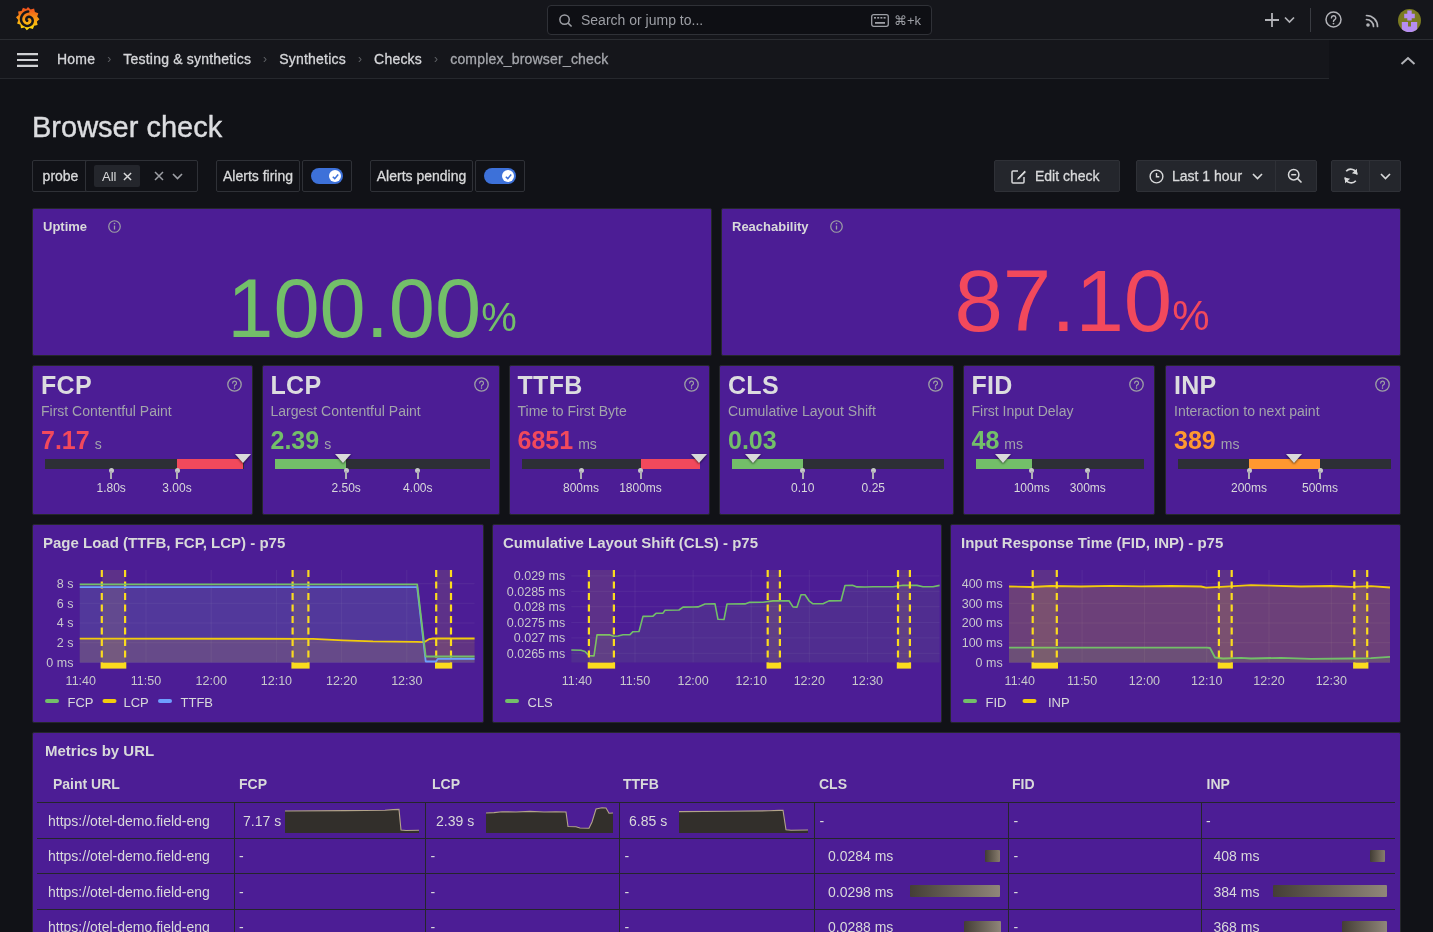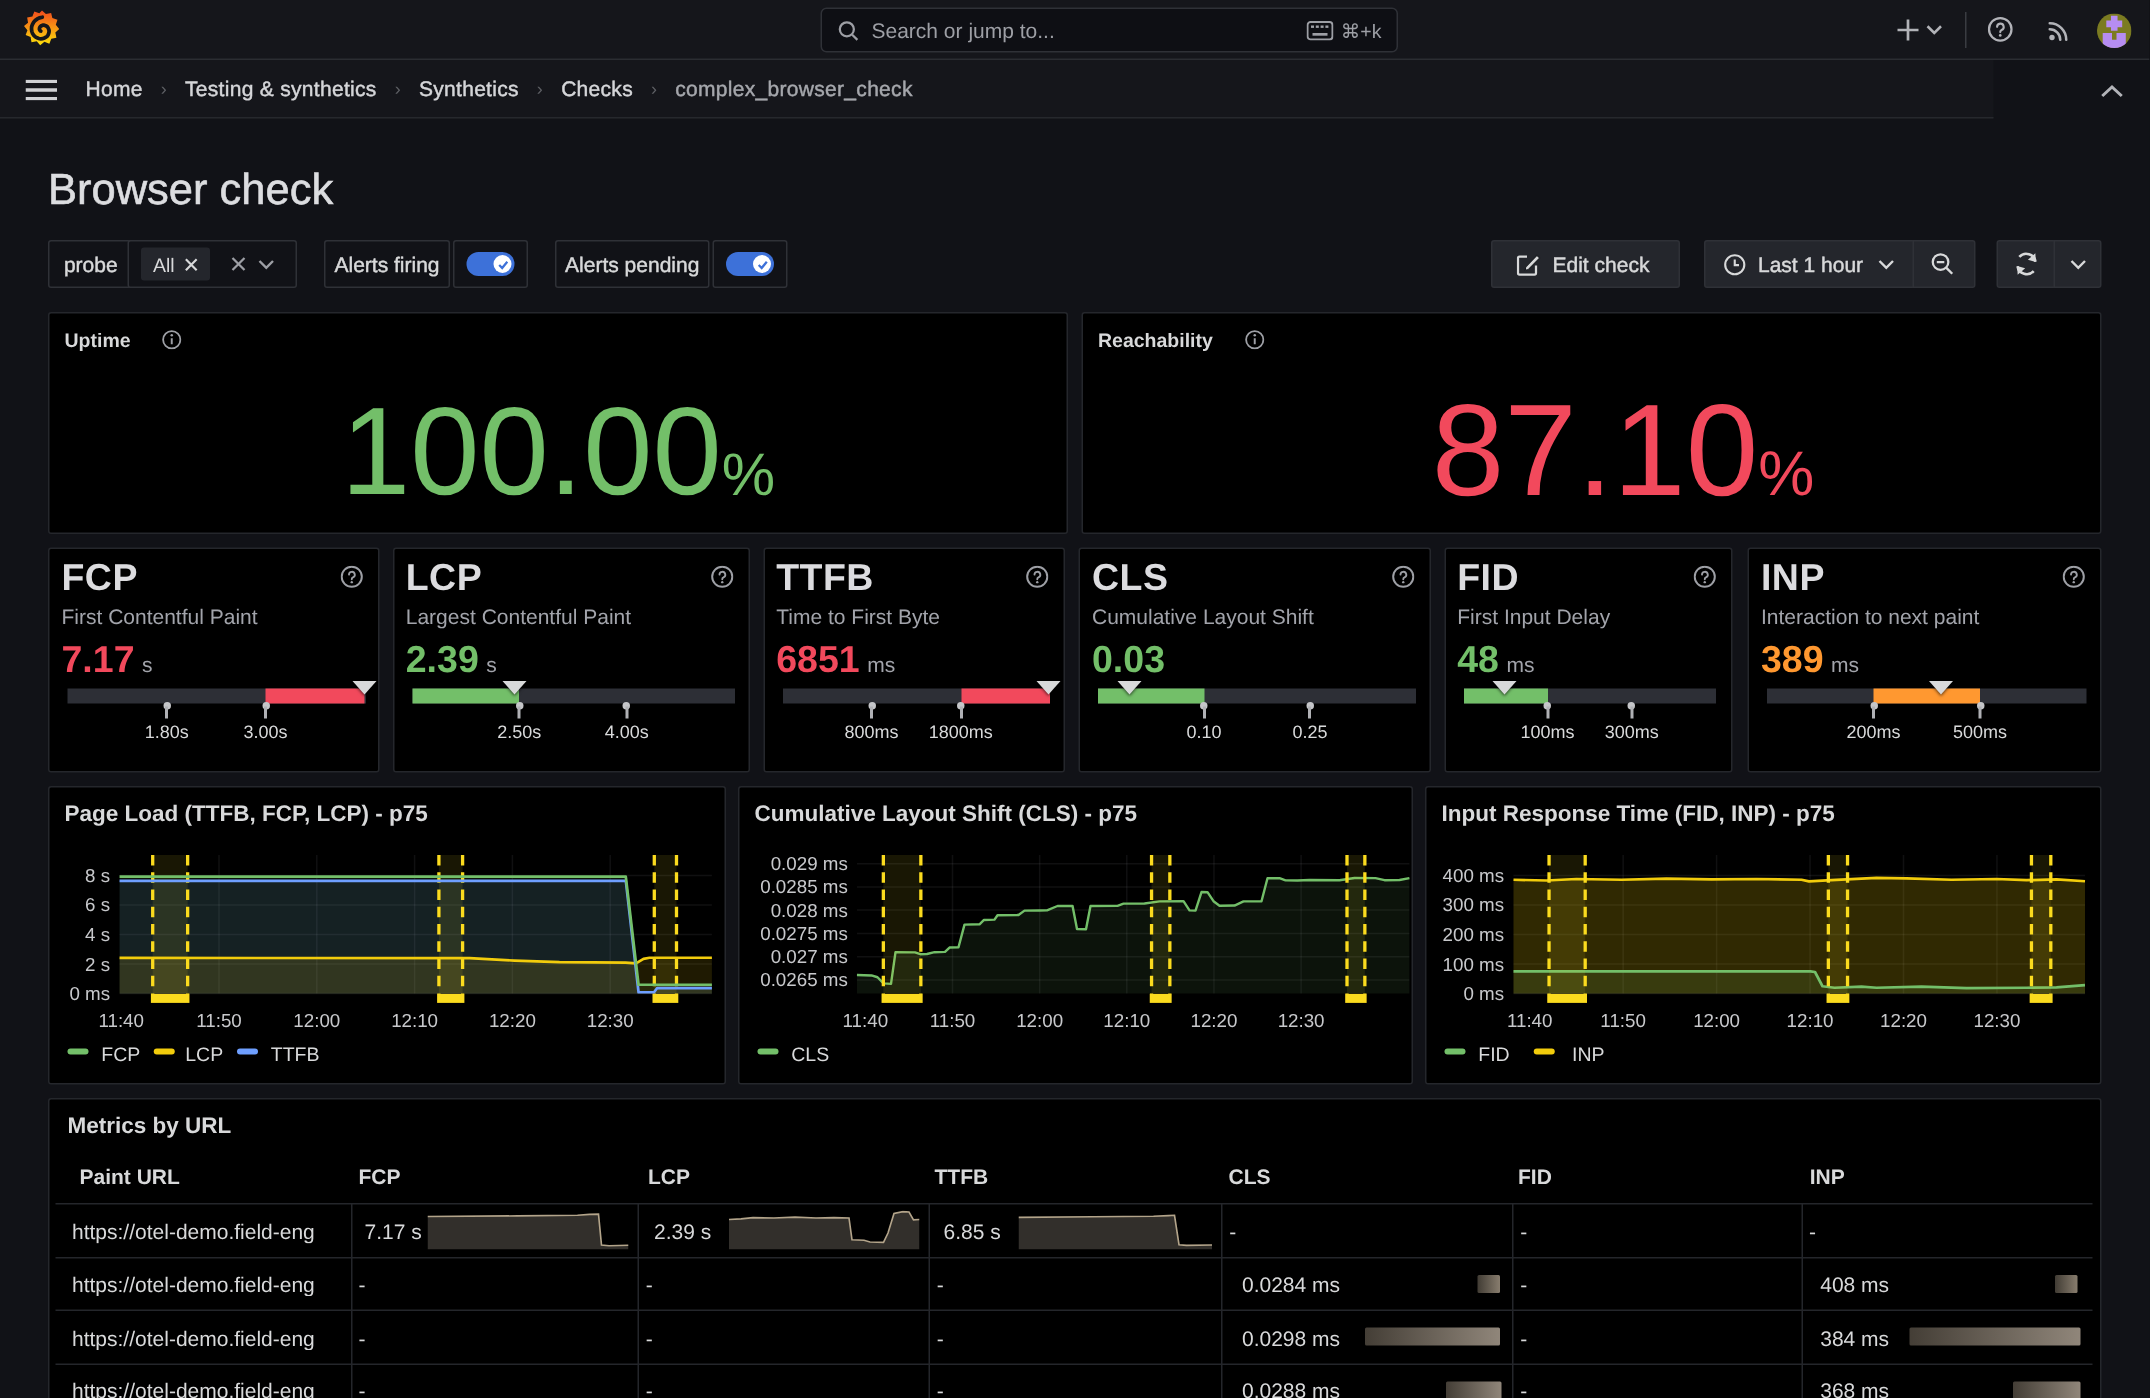--- a/index.html
+++ b/index.html
@@ -1,19 +1,19 @@
 <!DOCTYPE html>
 <html><head>
 <meta charset="utf-8">
 <style>
 * { margin:0; padding:0; box-sizing:border-box; }
 html,body { width:1433px; height:932px; overflow:hidden; background:#111217; }
 body { font-family:"Liberation Sans", sans-serif; color:#d8d9da; position:relative; transform:translateZ(0); -webkit-font-smoothing:antialiased; }
 .abs { position:absolute; }
-.panel { position:absolute; background:#000000; border:1px solid #25272c; border-radius:2px; }
+.panel { position:absolute; background:#4c1d95; border:1px solid #25272c; border-radius:2px; }
 .ptitle { font-size:13px; font-weight:700; color:#d8d9da; }
 svg { display:block; }
 .tick-lbl { position:absolute; font-size:12px; color:#d8d9da; transform:translateX(-50%); white-space:nowrap; }
 .bar-track { position:absolute; background:#2d2f36; }
 .tri { position:absolute; width:0; height:0; border-left:8px solid transparent; border-right:8px solid transparent; border-top:9px solid #d8d9da; filter:drop-shadow(0 1px 1px rgba(0,0,0,0.6)); }
 .tickline { position:absolute; width:2px; background:#b0b1b5; }
 .tickdot { position:absolute; width:5px; height:5px; border-radius:50%; background:#c5c6c9; }
 .vital-title { position:absolute; left:8px; top:5px; font-size:25px; font-weight:700; color:#dcdcdf; letter-spacing:0.3px; }
 .vital-sub { position:absolute; left:8px; top:37px; font-size:14px; color:#a2a4ab; }
 .vital-val { position:absolute; left:8px; top:60px; font-size:25px; font-weight:700; }
@@ -185,21 +185,21 @@
   </div>
 </div>
 
 <div class="panel" style="left:32px;top:208px;width:680px;height:148px;">
   <span class="ptitle" style="position:absolute;left:10px;top:10px;">Uptime</span>
   <svg style="position:absolute;left:75px;top:11px;" width="13" height="13" viewBox="0 0 14 14">
       <circle cx="7" cy="7" r="6.2" fill="none" stroke="#9d9fa5" stroke-width="1.3"></circle>
       <line x1="7" y1="6" x2="7" y2="10.3" stroke="#9d9fa5" stroke-width="1.4"></line>
       <circle cx="7" cy="3.8" r="0.9" fill="#9d9fa5"></circle>
     </svg>
-  <div style="position:absolute;left:0;top:36px;width:100%;height:112px;display:flex;align-items:center;justify-content:center;color:#73bf69;">
+  <div style="position:absolute;left:0;top:36px;width:100%;height:112px;display:flex;align-items:flex-end;justify-content:center;color:#73bf69;">
     <span style="font-size:83px;font-weight:500;">100.00</span>
       <span style="font-size:40px;font-weight:500;align-self:flex-end;margin-bottom:17px;">%</span>
   </div>
 </div>
 <div class="panel" style="left:721px;top:208px;width:680px;height:148px;">
   <span class="ptitle" style="position:absolute;left:10px;top:10px;">Reachability</span>
   <svg style="position:absolute;left:108px;top:11px;" width="13" height="13" viewBox="0 0 14 14">
       <circle cx="7" cy="7" r="6.2" fill="none" stroke="#9d9fa5" stroke-width="1.3"></circle>
       <line x1="7" y1="6" x2="7" y2="10.3" stroke="#9d9fa5" stroke-width="1.4"></line>
       <circle cx="7" cy="3.8" r="0.9" fill="#9d9fa5"></circle>

